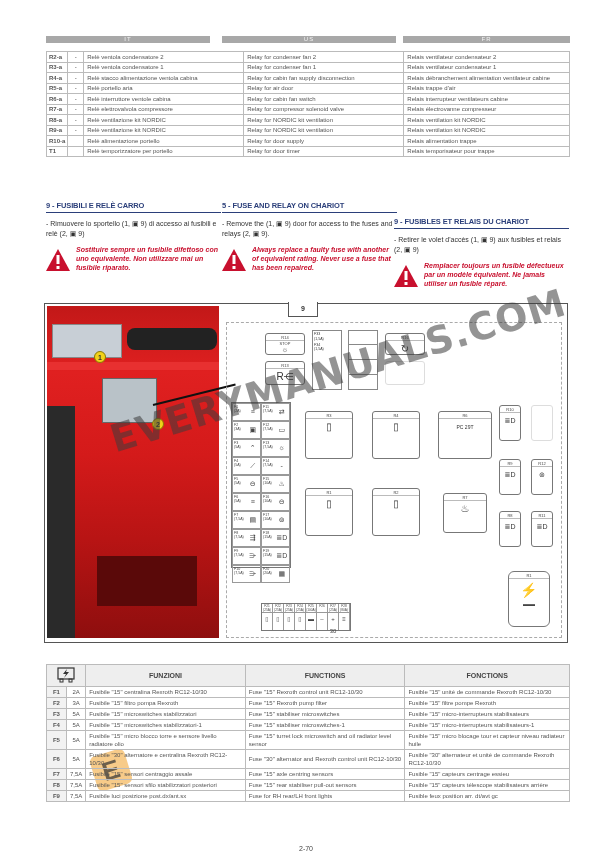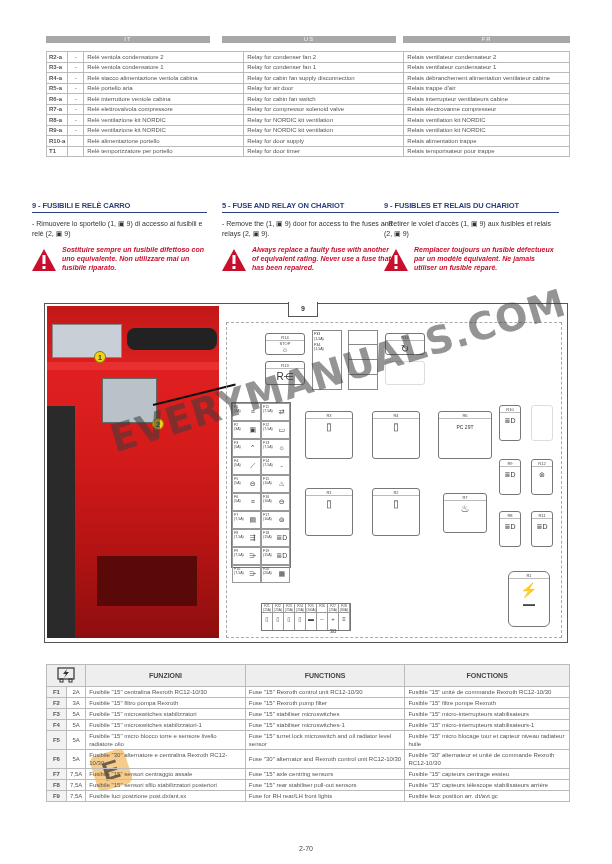--- a/index.html
+++ b/index.html
@@ -143,21 +143,21 @@
       <tr>
         <td class="code">T1</td>
         <td class="dash"></td>
         <td class="it">Relè temporizzatore per portello</td>
         <td class="us">Relay for door timer</td>
         <td class="fr">Relais temporisateur pour trappe</td>
       </tr>
     </tbody>
 </table>
 
-<div class="section" style="left:32px;">
+<div class="section" style="left:46px;">
   <h2>9 - FUSIBILI E RELÈ CARRO</h2>
   <p class="instr">- Rimuovere lo sportello (1, ▣ 9) di accesso ai fusibili e relè  (2, ▣ 9)</p>
   <div class="warn">
     <svg class="tri" viewBox="0 0 24 22">
         <polygon points="12,0 24,22 0,22" fill="#c8102e"></polygon>
         <rect x="10.5" y="6" width="3" height="9" fill="#fff"></rect>
         <rect x="10.5" y="17" width="3" height="3" fill="#fff"></rect>
       </svg>
     <div class="wtext">Sostituire sempre un fusibile difettoso con uno equivalente. Non utilizzare mai un fusibile riparato.</div>
   </div>
@@ -169,21 +169,21 @@
   <div class="warn">
     <svg class="tri" viewBox="0 0 24 22">
         <polygon points="12,0 24,22 0,22" fill="#c8102e"></polygon>
         <rect x="10.5" y="6" width="3" height="9" fill="#fff"></rect>
         <rect x="10.5" y="17" width="3" height="3" fill="#fff"></rect>
       </svg>
     <div class="wtext">Always replace a faulty fuse with another of equivalent rating. Never use a fuse that has been repaired.</div>
   </div>
 </div>
 
-<div class="section" style="left:384px;">
+<div class="section" style="left:394px;margin-top:16px;">
   <h2>9 - FUSIBLES ET RELAIS DU CHARIOT</h2>
   <p class="instr">- Retirer le volet d'accès (1, ▣ 9) aux fusibles et relais (2, ▣ 9)</p>
   <div class="warn">
     <svg class="tri" viewBox="0 0 24 22">
         <polygon points="12,0 24,22 0,22" fill="#c8102e"></polygon>
         <rect x="10.5" y="6" width="3" height="9" fill="#fff"></rect>
         <rect x="10.5" y="17" width="3" height="3" fill="#fff"></rect>
       </svg>
     <div class="wtext">Remplacer toujours un fusible défectueux par un modèle équivalent. Ne jamais utiliser un fusible réparé.</div>
   </div>

